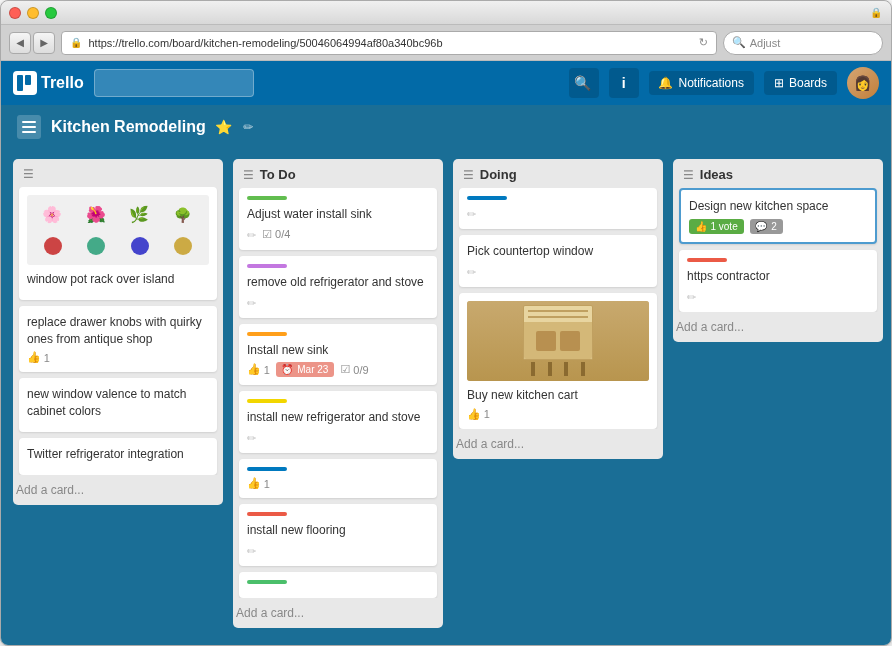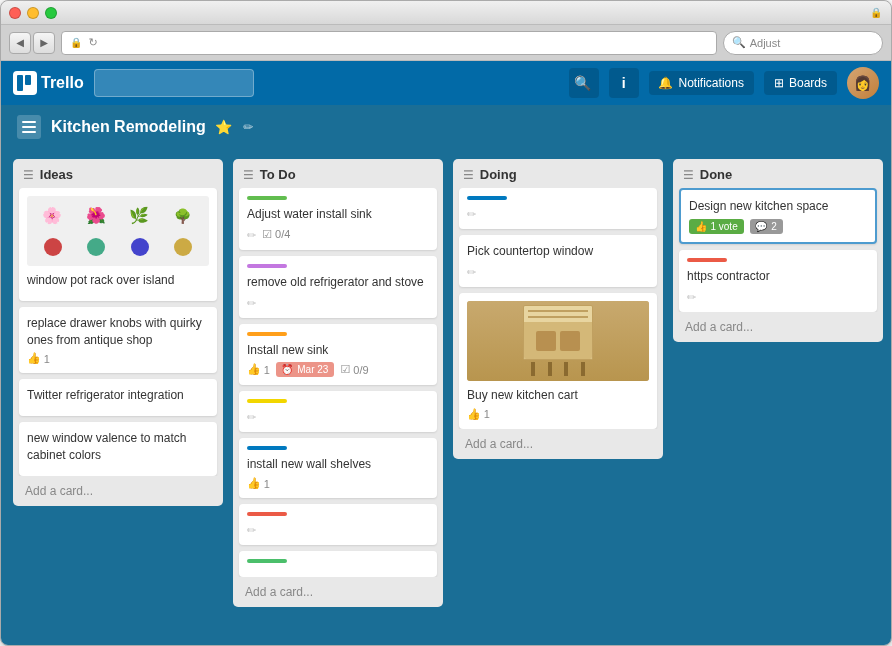--- a/index.html
+++ b/index.html
@@ -334,21 +334,21 @@
     .list-cards {
       padding: 0 6px;
       overflow-y: auto;
       flex: 1;
       display: flex;
       flex-direction: column;
       gap: 6px;
     }
 
     .list-add-card {
-      padding: 8px 12px;
+      padding: 8px 3px;
       color: #888;
       font-size: 12px;
       cursor: pointer;
     }
 
     
     .card {
       background: #fff;
       border-radius: 4px;
       padding: 8px;
@@ -488,20 +488,21 @@
     <div class="window-lock">🔒</div>
   </div>
 
   <div class="browser-toolbar">
     <div class="nav-buttons">
       <div class="nav-btn">◀</div>
       <div class="nav-btn">▶</div>
     </div>
     <div class="url-bar">
       <span class="url-secure-icon">🔒</span>
+      <span class="url-text">https://trello.com/board/kitchen-remodeling/50046064994af80a340bc96b</span>
       <span class="url-refresh">↻</span>
     </div>
     <div class="search-bar">
       <span>🔍</span>
       <span>Adjust</span>
     </div>
   </div>
 
   <div class="trello-header">
     <div class="trello-logo">
@@ -541,21 +542,20 @@
     <span class="board-title">Kitchen Remodeling</span>
     <span class="board-star">⭐</span>
     <span class="board-edit">✏</span>
   </div>
 
   <div class="board-content">
 
     <div class="list">
       <div class="list-header">
         <span class="list-menu-icon">☰</span>
-        <span class="list-title">Ideas</span>
       </div>
       <div class="list-cards">
 
         <div class="card">
           <div class="knobs-area">
             <div class="knob" style="font-size:16px;">🌸</div>
             <div class="knob" style="font-size:16px;">🌺</div>
             <div class="knob" style="font-size:16px; color:#cc2222;">🌿</div>
             <div class="knob" style="font-size:14px;">🌳</div>
             <div class="knob" style="width:18px;height:18px;background:#c44;border-radius:50%;"></div>
@@ -570,25 +570,25 @@
           <div class="card-title">replace drawer knobs with quirky ones from antique shop</div>
           <div class="card-meta">
             <div class="card-meta-item">
               <span class="card-meta-icon">👍</span>
               <span>1</span>
             </div>
           </div>
         </div>
 
         <div class="card">
+          <div class="card-title">new window valence to match cabinet colors</div>
+        </div>
+
+        <div class="card">
           <div class="card-title">Twitter refrigerator integration</div>
-        </div>
-
-        <div class="card">
-          <div class="card-title">new window valence to match cabinet colors</div>
         </div>
 
       </div>
       <div class="list-add-card">Add a card...</div>
     </div>
 
     <div class="list">
       <div class="list-header">
         <span class="list-menu-icon">☰</span>
         <span class="list-title">To Do</span>
@@ -629,38 +629,39 @@
             </div>
             <div class="card-meta-item">
               <span>☑</span>
               <span>0/9</span>
             </div>
           </div>
         </div>
 
         <div class="card">
           <div class="card-label-bar" style="background:#f2d600; width:40px;"></div>
+          <div class="card-title">install new refrigerator and stove</div>
           <div class="card-meta">
             <span class="card-edit-icon">✏</span>
           </div>
         </div>
 
         <div class="card">
           <div class="card-label-bar" style="background:#0079bf; width:40px;"></div>
-          <div class="card-title">install new wall shelves</div>
           <div class="card-meta">
             <div class="card-meta-item">
               <span class="card-meta-icon">👍</span>
               <span>1</span>
             </div>
           </div>
         </div>
 
         <div class="card">
           <div class="card-label-bar" style="background:#eb5a46; width:40px;"></div>
+          <div class="card-title">install new flooring</div>
           <div class="card-meta">
             <span class="card-edit-icon">✏</span>
           </div>
         </div>
 
         <div class="card">
           <div class="card-label-bar" style="background:#4bbf6b; width:40px;"></div>
 
         </div>
       </div>
@@ -717,21 +718,21 @@
             </div>
           </div>
         </div>
       </div>
       <div class="list-add-card">Add a card...</div>
     </div>
 
     <div class="list">
       <div class="list-header">
         <span class="list-menu-icon">☰</span>
-        <span class="list-title">Done</span>
+        <span class="list-title">Ideas</span>
       </div>
       <div class="list-cards">
 
         <div class="card card-selected">
           <div class="card-title">Design new kitchen space</div>
           <div class="card-meta">
             <div class="card-badge">
               <span>👍</span>
               <span>1 vote</span>
             </div>

